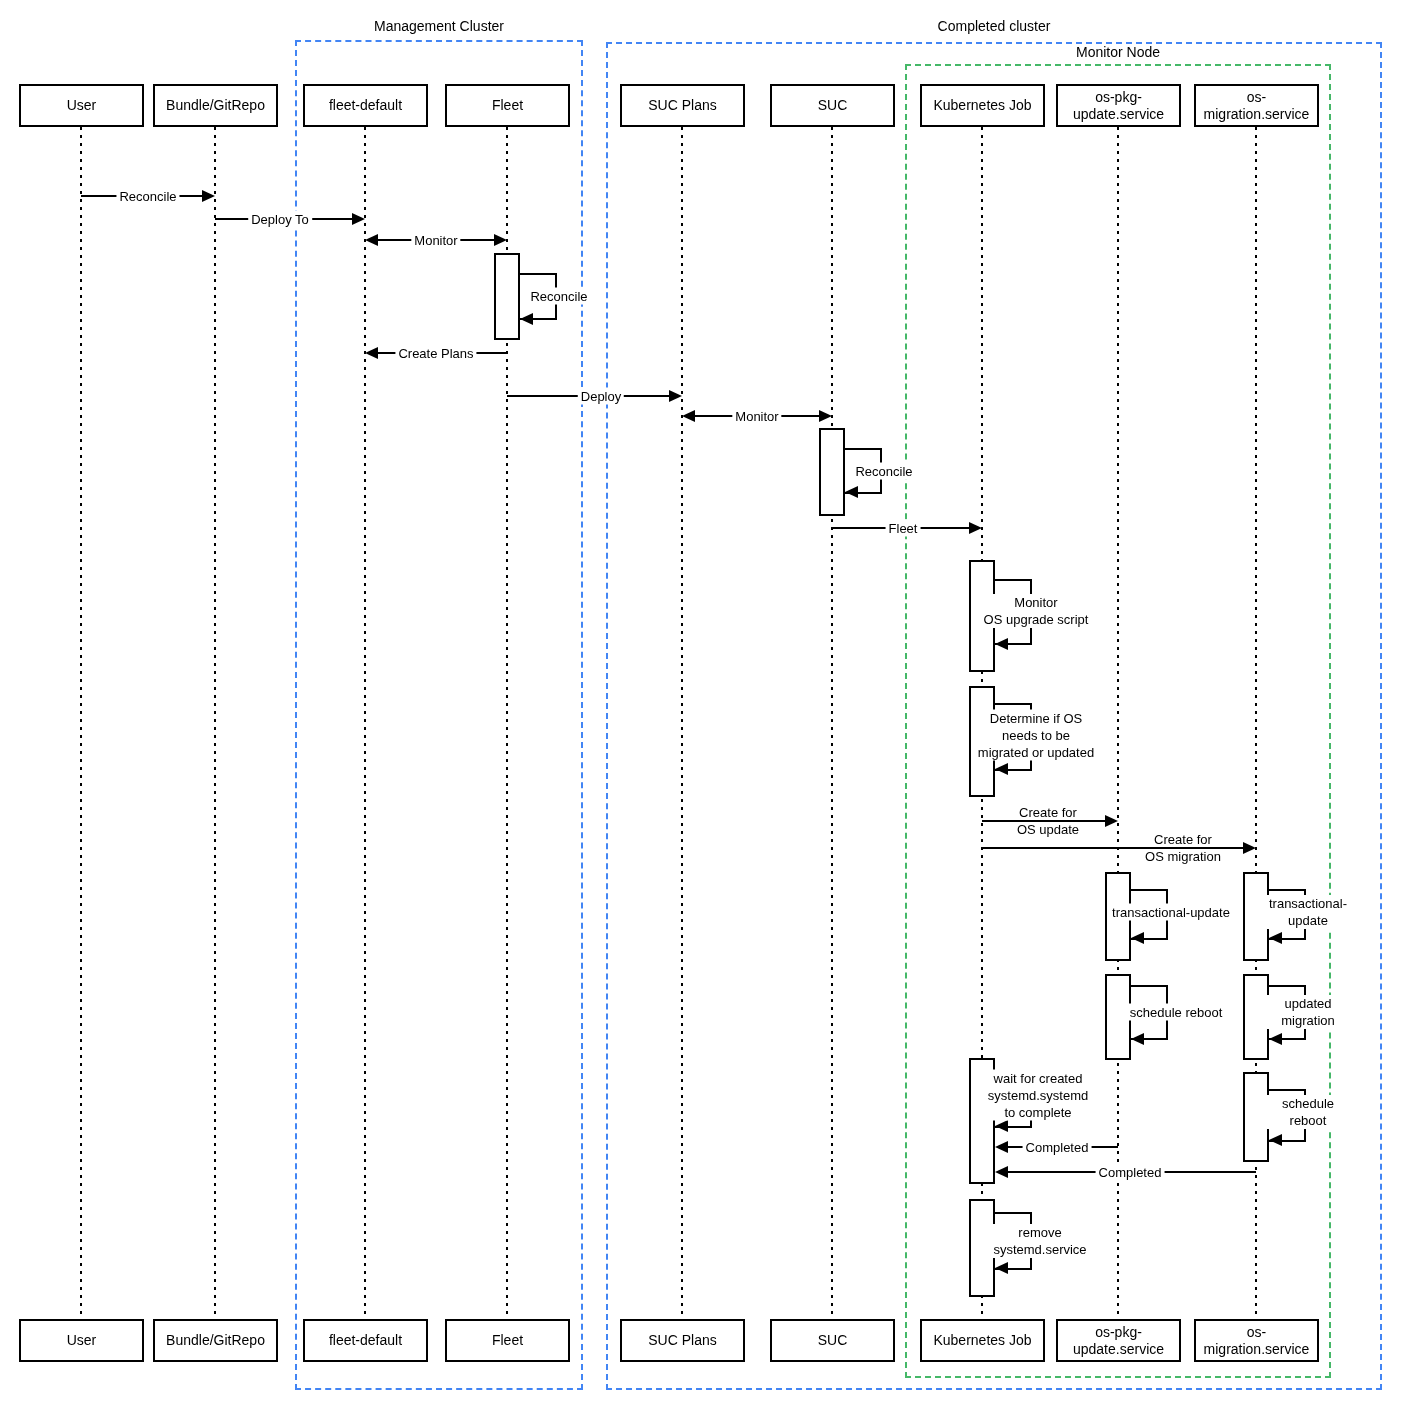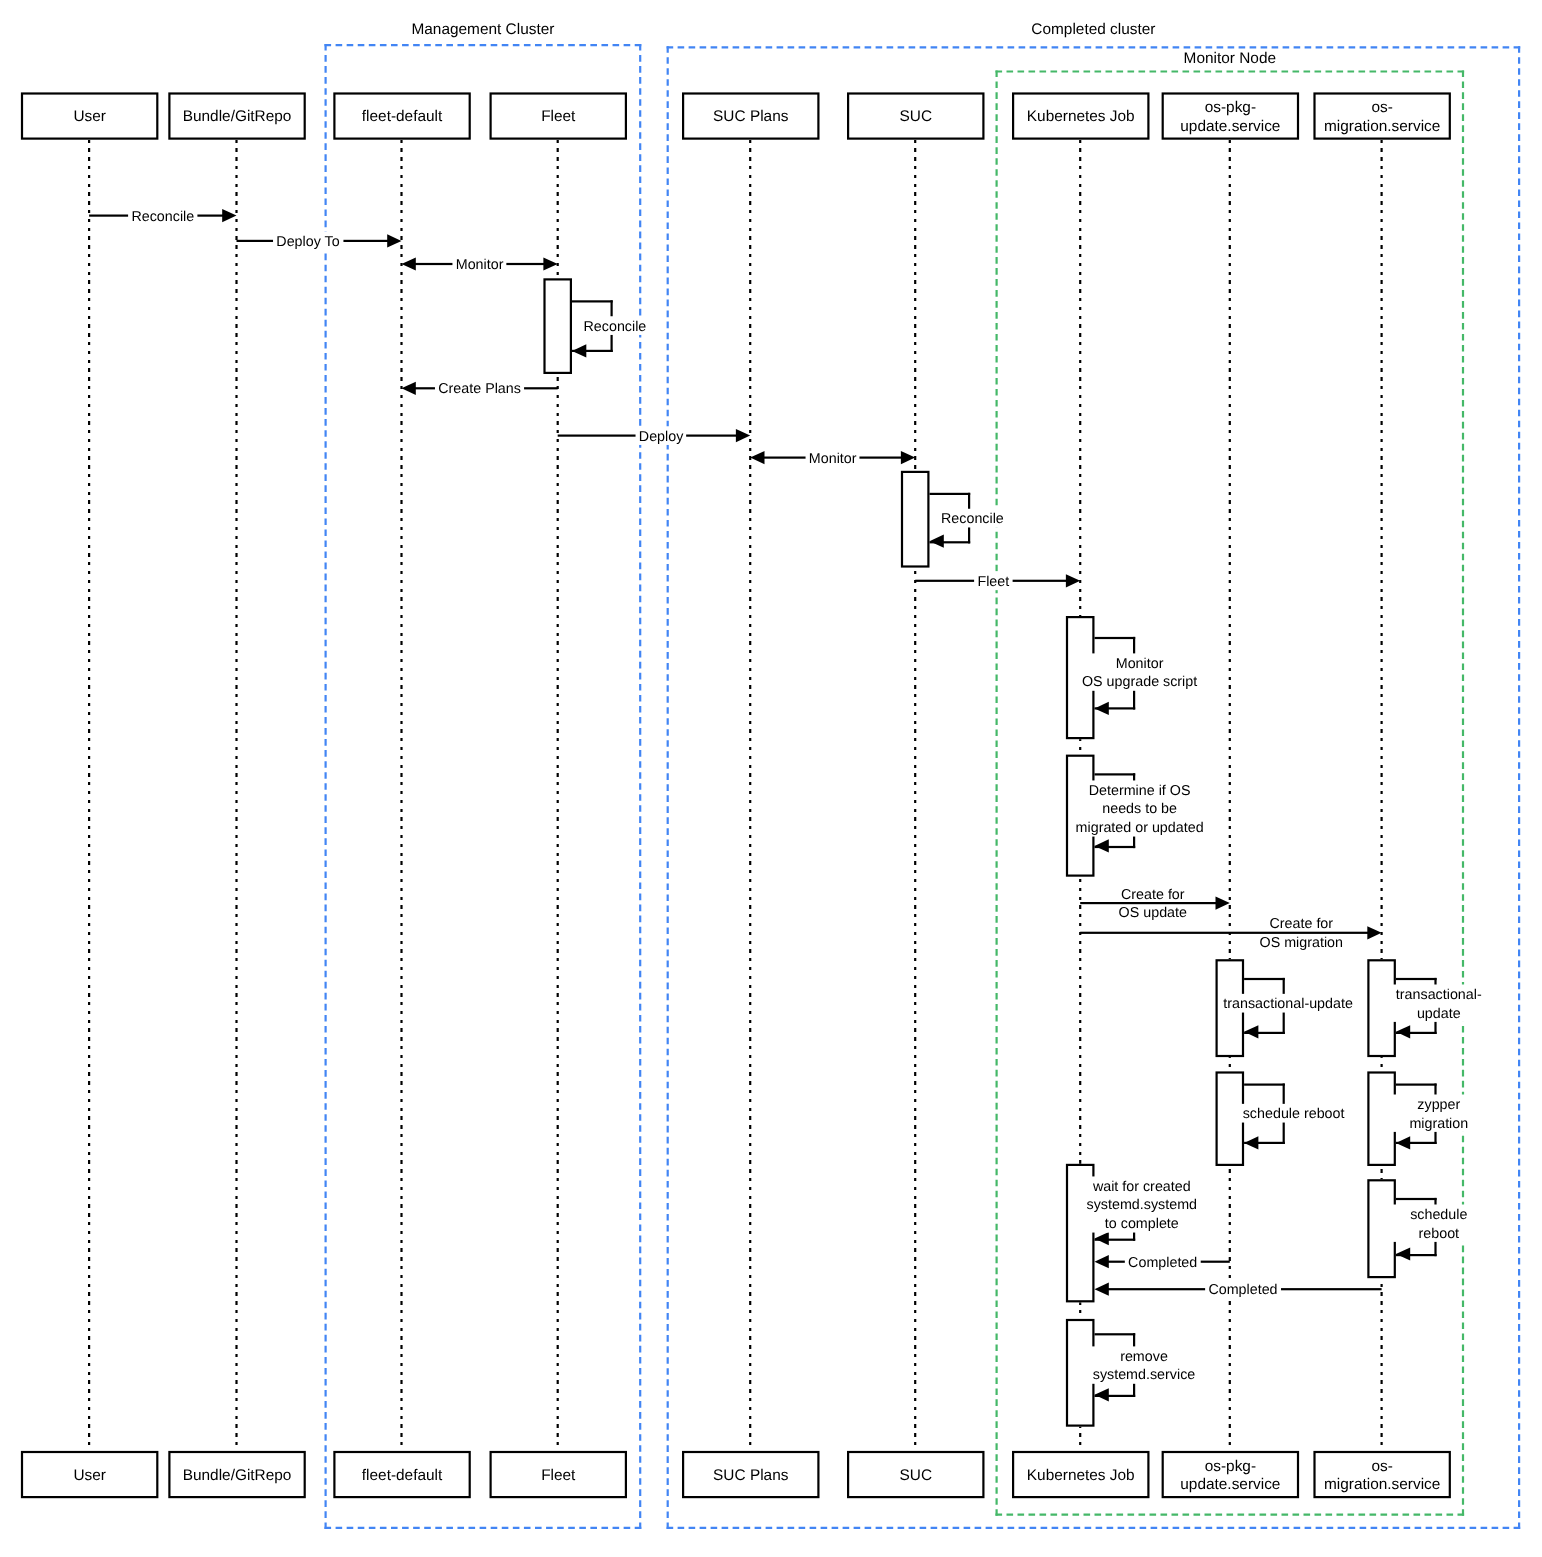--- a/index.html
+++ b/index.html
@@ -169,21 +169,21 @@
   <div class="label" style="left:559px;top:296px">Reconcile</div>
   <div class="label" style="left:884px;top:471px">Reconcile</div>
   <div class="label" style="left:1036px;top:611px">Monitor
 OS upgrade script</div>
   <div class="label" style="left:1036px;top:735px">Determine if OS
 needs to be
 migrated or updated</div>
   <div class="label" style="left:1171px;top:912px">transactional-update</div>
   <div class="label" style="left:1308px;top:912px">transactional-update</div>
   <div class="label" style="left:1176px;top:1012px">schedule reboot</div>
-  <div class="label" style="left:1308px;top:1012px">zypper migration</div>
+  <div class="label" style="left:1308px;top:1012px">updated migration</div>
   <div class="label" style="left:1038px;top:1095px">wait for created
 systemd.systemd
 to complete</div>
   <div class="label" style="left:1308px;top:1112px">schedule reboot</div>
   <div class="label" style="left:1040px;top:1241px">remove
 systemd.service</div>
 
 </div>
 
 </body></html>

